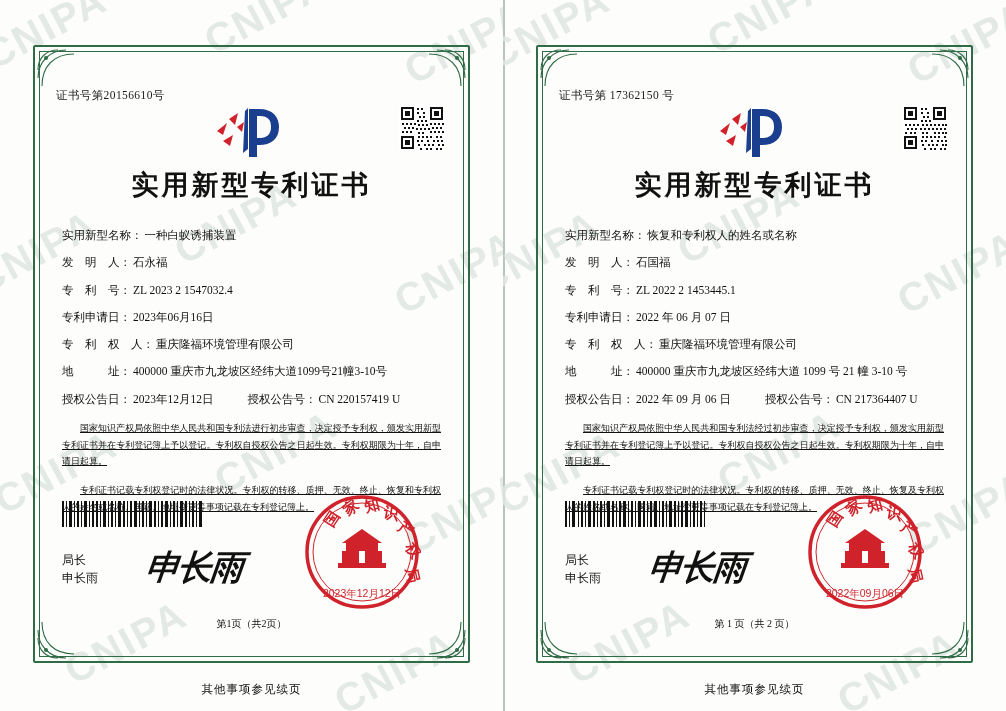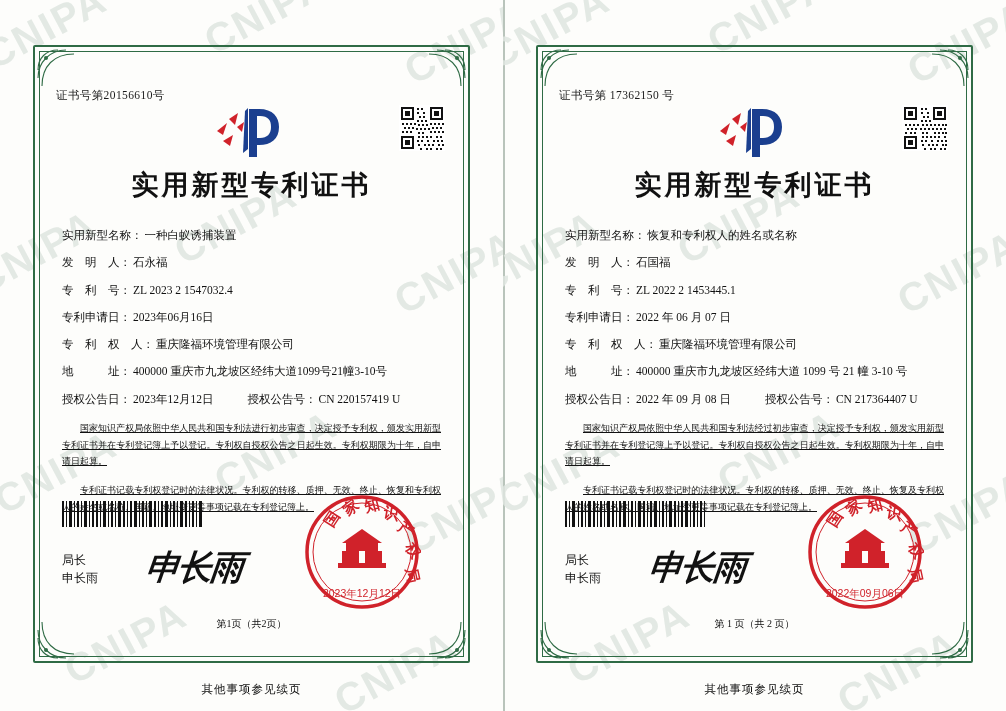--- a/index.html
+++ b/index.html
@@ -559,21 +559,21 @@
       <div class="field">
         <span class="lab">专　利　权　人：</span>
         <span class="val">重庆隆福环境管理有限公司</span>
       </div>
       <div class="field">
         <span class="lab">地　　　址：</span>
         <span class="val">400000 重庆市九龙坡区经纬大道 1099 号 21 幢 3-10 号</span>
       </div>
       <div class="field two">
         <span class="lab">授权公告日：</span>
-        <span class="val">2022 年 09 月 08 日</span>
+        <span class="val">2022 年 09 月 06 日</span>
         <span class="lab seg2">授权公告号：</span>
         <span class="val">CN 217364407 U</span>
       </div>
     </div>
 
     <div class="para">国家知识产权局依照中华人民共和国专利法经过初步审查，决定授予专利权，颁发实用新型专利证书并在专利登记簿上予以登记。专利权自授权公告之日起生效。专利权期限为十年，自申请日起算。</div>
     <div class="para">专利证书记载专利权登记时的法律状况。专利权的转移、质押、无效、终止、恢复及专利权人的姓名或名称、国籍、地址变更等事项记载在专利登记簿上。</div>
 
     <div class="barcode">
       <svg width="140" height="26" viewBox="0 0 140 26" preserveAspectRatio="none">

